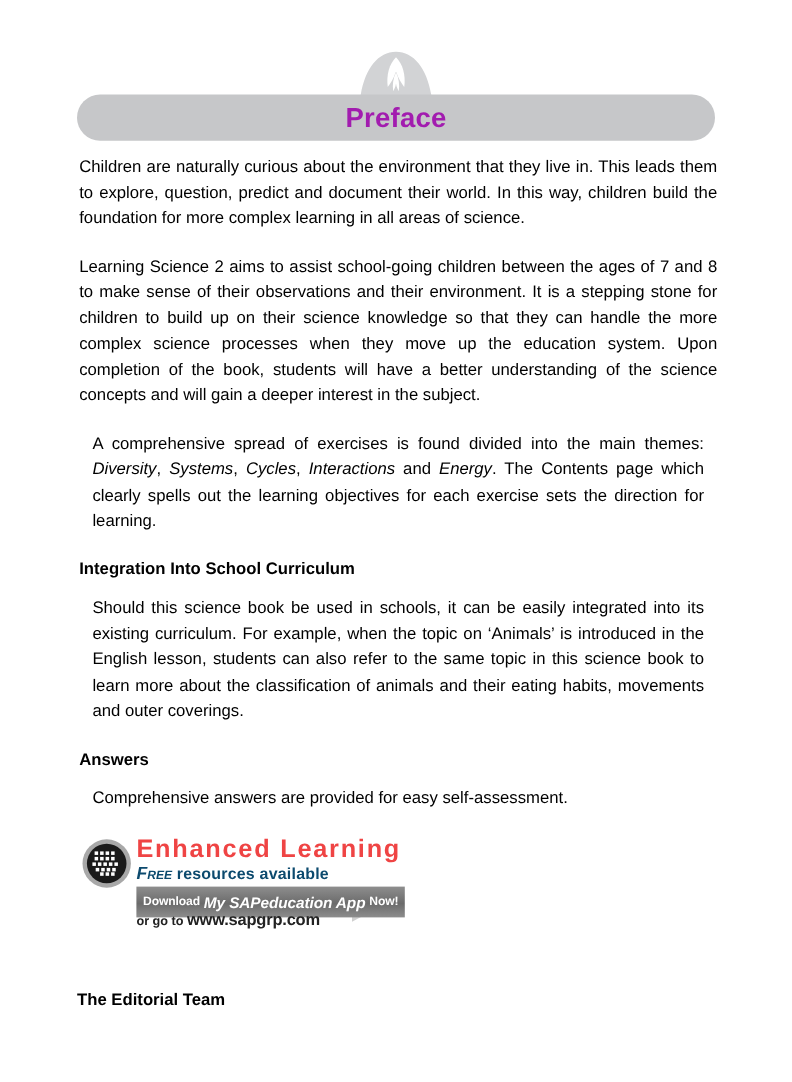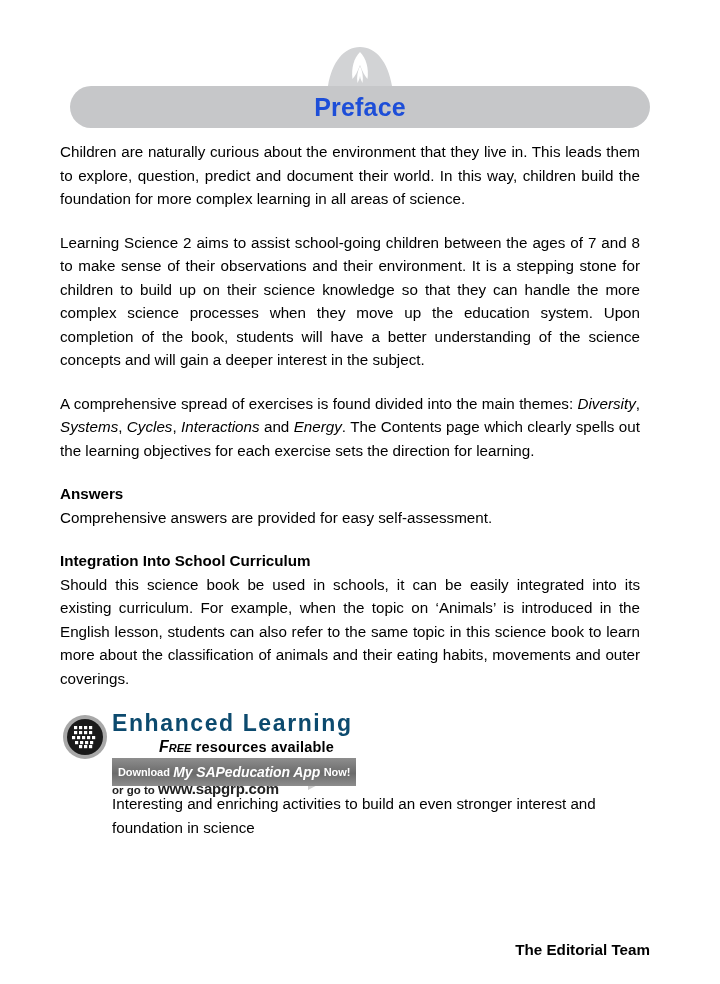--- a/index.html
+++ b/index.html
@@ -46,29 +46,29 @@
     height: 42px;
     background: #c6c7c9;
     border-radius: 21px;
     display: flex;
     align-items: center;
     justify-content: center;
   }
   .title-text {
     font-size: 25px;
     font-weight: bold;
-    color: #1d4ed8;
+    color: #a21caf;
     letter-spacing: 0.2px;
     line-height: 1;
   }
 
   
   .content {
     position: absolute;
-    left: 60px;
+    left: 72px;
     top: 140px;
     width: 580px;
   }
   p.para {
     margin: 0 0 20px 0;
     font-size: 15.2px;
     line-height: 23.5px;
     text-align: justify;
   }
   p.para:last-child { margin-bottom: 0; }
@@ -78,21 +78,21 @@
   .sect-head {
     font-size: 15.2px;
     font-weight: bold;
     line-height: 23.5px;
     margin: 0;
     text-align: left;
   }
   .sect-body {
     font-size: 15.2px;
     line-height: 23.5px;
-    margin: 0;
+    margin: 12px;
     text-align: justify;
   }
   .b { font-weight: normal; }
   .i { font-style: italic; }
 
   
   .promo {
     position: relative;
     margin-top: 6px;
     height: 100px;
@@ -105,33 +105,32 @@
     height: 46px;
   }
   .promo-lines {
     position: absolute;
     left: 52px;
     top: 0;
   }
   .promo-wordmark {
     font-size: 23px;
     font-weight: bold;
-    color: #0c4a6e;
+    color: #ef4444;
     letter-spacing: 1.6px;
     line-height: 27px;
     white-space: nowrap;
   }
   .promo-free {
     font-size: 14.5px;
     font-weight: bold;
-    color: #000000;
+    color: #0c4a6e;
     line-height: 19px;
     white-space: nowrap;
     letter-spacing: 0.2px;
-    margin-left: 47px;
   }
   .promo-free .fw {
     font-style: italic;
     font-variant: small-caps;
     font-size: 16px;
     letter-spacing: 0;
   }
   .promo-ribbon-wrap {
     position: relative;
     height: 20px;
@@ -186,25 +185,24 @@
     line-height: 23.5px;
     text-align: left;
   }
 
   
   .signature {
     position: absolute;
     left: 70px;
     top: 900px;
     width: 580px;
-    text-align: right;
+    text-align: left;
     font-size: 15.2px;
     font-weight: bold;
     line-height: 20px;
-    margin-top: 40px;
   }
 </style>
 </head>
 <body>
 
 <div class="page">
 
   <div class="header-block">
     <div class="ornament">
       <svg width="72" height="46" viewBox="0 0 72 46" xmlns="http://www.w3.org/2000/svg">
@@ -228,27 +226,27 @@
       <span class="b">Learning Science 2</span><span> aims to assist school-going children between the ages of 7 and 8 to make sense of their observations and their environment. It is a stepping stone for children to build up on their science knowledge so that they can handle the more complex science processes when they move up the education system. Upon completion of the book, students will have a better understanding of the science concepts and will gain a deeper interest in the subject.</span>
     </p>
 
     <div class="sect">
       <div class="sect-body">
         <span>A comprehensive spread of exercises is found divided into the main themes: </span><span class="i">Diversity</span><span>, </span><span class="i">Systems</span><span>, </span><span class="i">Cycles</span><span>, </span><span class="i">Interactions</span><span> and </span><span class="i">Energy</span><span>. The Contents page which clearly spells out the learning objectives for each exercise sets the direction for learning.</span>
       </div>
     </div>
 
     <div class="sect">
+      <div class="sect-head">Integration Into School Curriculum</div>
+      <div class="sect-body">Should this science book be used in schools, it can be easily integrated into its existing curriculum. For example, when the topic on ‘Animals’ is introduced in the English lesson, students can also refer to the same topic in this science book to learn more about the classification of animals and their eating habits, movements and outer coverings.</div>
+    </div>
+
+    <div class="sect">
       <div class="sect-head">Answers</div>
       <div class="sect-body">Comprehensive answers are provided for easy self-assessment.</div>
-    </div>
-
-    <div class="sect">
-      <div class="sect-head">Integration Into School Curriculum</div>
-      <div class="sect-body">Should this science book be used in schools, it can be easily integrated into its existing curriculum. For example, when the topic on ‘Animals’ is introduced in the English lesson, students can also refer to the same topic in this science book to learn more about the classification of animals and their eating habits, movements and outer coverings.</div>
     </div>
 
     <div class="promo">
       <div class="promo-badge">
         <svg width="46" height="46" viewBox="0 0 46 46" xmlns="http://www.w3.org/2000/svg">
           <circle cx="23" cy="23" r="22" fill="#a8a8a8"></circle>
           <circle cx="23" cy="23" r="18" fill="#1a1a1a"></circle>
           <g fill="#ffffff">
             <rect x="12" y="12" width="3.2" height="3.2"></rect>
             <rect x="17" y="12" width="3.2" height="3.2"></rect>
@@ -277,20 +275,19 @@
       <div class="promo-lines">
         <div class="promo-wordmark">Enhanced Learning</div>
         <div class="promo-free"><span class="fw">Free</span><span> resources available</span></div>
         <div class="promo-ribbon-wrap">
           <div class="promo-tail"></div>
           <div class="promo-ribbon"><span class="sm">Download</span>&nbsp;<span class="lg">My SAPeducation App</span>&nbsp;<span class="sm">Now!</span></div>
         </div>
         <div class="promo-url"><span class="sm">or go to </span><span class="lg">www.sapgrp.com</span></div>
       </div>
 
-      <div class="promo-caption">Interesting and enriching activities to build an even stronger interest and foundation in science</div>
     </div>
 
   </div>
 
   <div class="signature">The Editorial Team</div>
 
 </div>
 
 </body></html>

